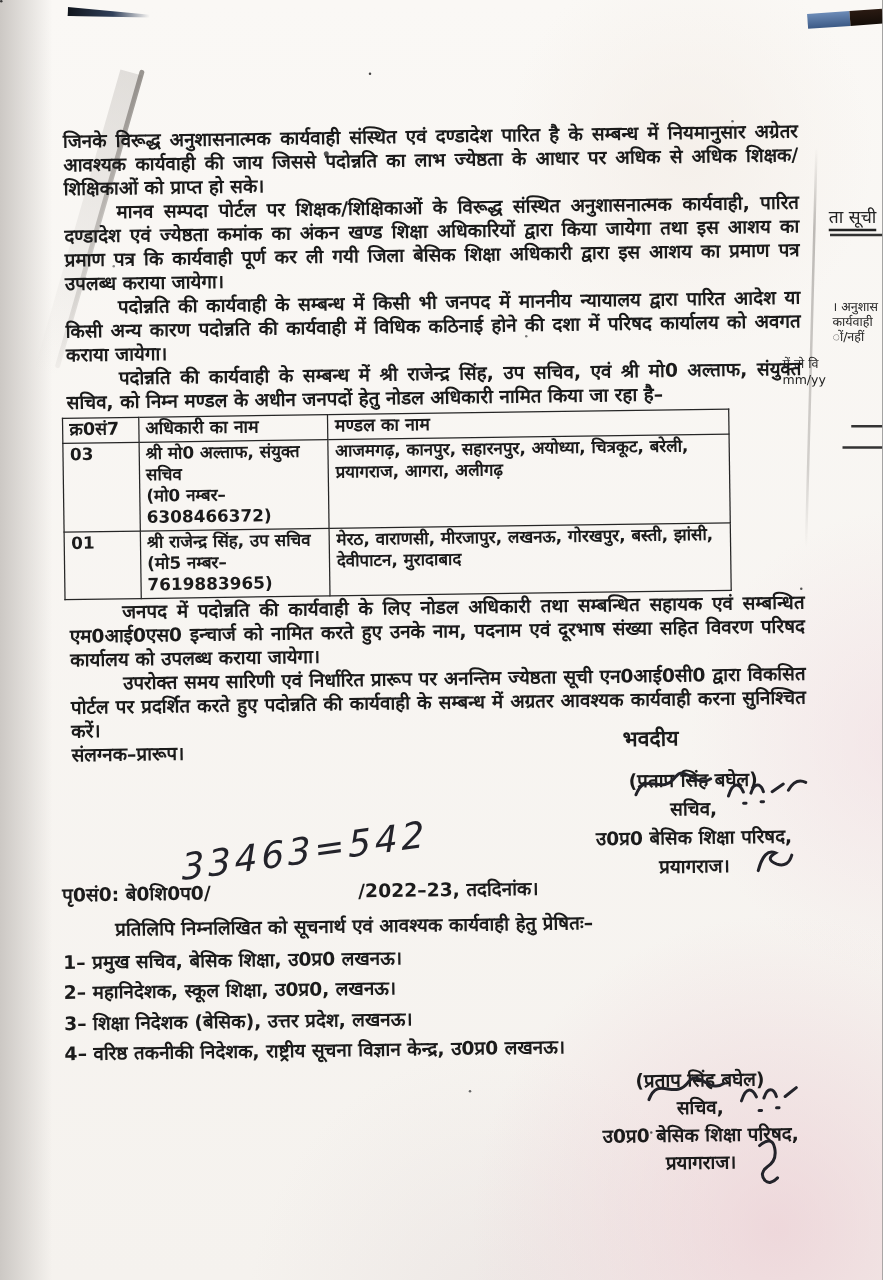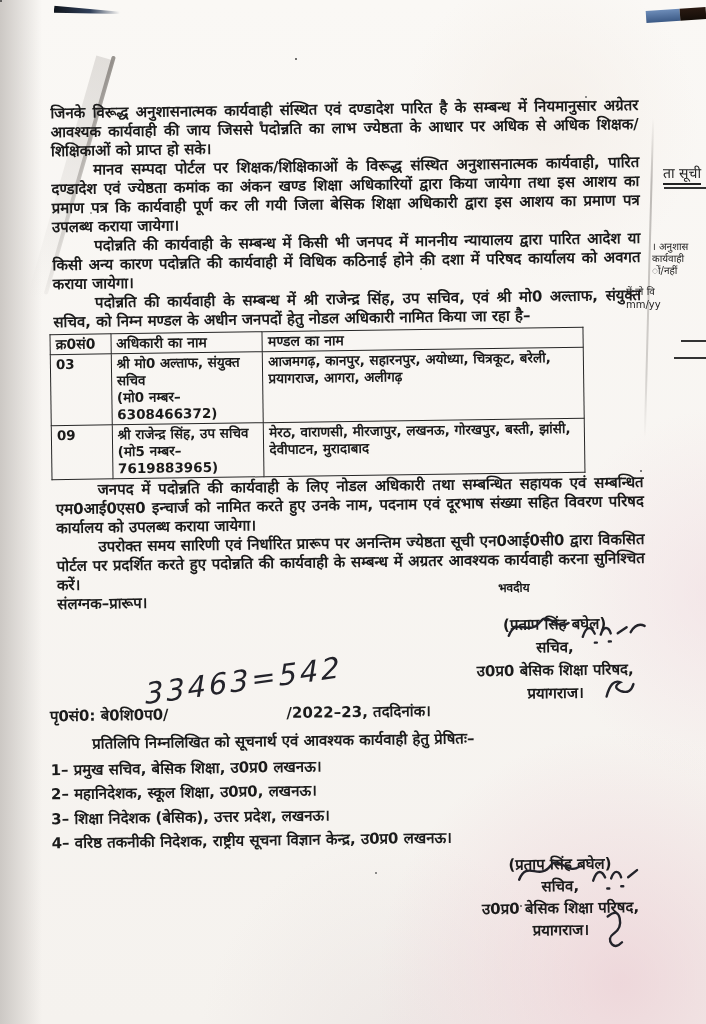--- a/index.html
+++ b/index.html
@@ -35,34 +35,34 @@
   
   .page-right-edge{position:absolute;left:648px;top:118px;width:2px;height:320px;
     background:linear-gradient(rgba(140,136,132,.0), rgba(140,136,132,.55) 20%, rgba(140,136,132,.35) 80%, rgba(140,136,132,0));
     transform:rotate(1.5deg);}
   .frag{position:absolute;font-weight:normal;color:#222;margin-top:24px;}
   .frag-title{left:663px;top:139px;font-size:14px;border-bottom:2px solid #222;padding-bottom:1px;}
   .frag-line{position:absolute;background:#333;height:2px;}
   .fl1{left:664px;top:187px;width:42px;}
   .fl2{left:681px;top:340px;width:25px;}
   .fl3{left:674px;top:357px;width:32px;}
-  .frag-small{left:652px;top:217px;font-size:10px;line-height:12px;}
+  .frag-small{left:666px;top:217px;font-size:10px;line-height:12px;}
   .frag-small2{left:626px;top:261px;font-size:10px;line-height:13px;}
   
   .doc{position:absolute;left:0;top:0;width:706px;height:1024px;transform:rotate(-0.8deg);}
   .body-flow{position:absolute;left:56px;top:100px;width:588px;
     font-size:15px;line-height:19px;font-weight:bold;text-align:justify;}
   .body-flow p{margin:0;}
   .indent{text-indent:42px;}
   table.nodal{border-collapse:collapse;margin:2px 0 1px -4px;width:534px;
     font-size:13.5px;line-height:17px;font-weight:bold;text-align:left;}
   table.nodal th, table.nodal td{border:1.6px solid #262626;padding:1px 5px;vertical-align:top;}
   table.nodal th{font-size:14px;}
   .col-sn{width:50px;} .col-officer{width:142px;} .col-mandal{width:318px;}
-  .valediction{position:absolute;left:497px;top:581px;font-size:12px;font-weight:bold;}
+  .valediction{position:absolute;left:497px;top:581px;font-size:17px;font-weight:bold;}
   .sig-block{position:absolute;width:250px;text-align:center;font-size:15px;font-weight:bold;line-height:23px;}
   .sig1{left:428px;top:616px;}
   .sig2{left:430px;top:856px;line-height:22px;}
   .ref-line{position:absolute;left:47px;top:701px;font-size:15px;font-weight:bold;white-space:nowrap;}
   .ref-gap{display:inline-block;width:118px;}
   .handnum{position:absolute;left:142px;top:662px;font-size:29px;font-style:italic;
     font-weight:normal;letter-spacing:3px;color:#23232a;transform:rotate(-7deg) skewX(-6deg);}
   .copies{position:absolute;left:47px;top:728px;width:580px;font-size:15px;font-weight:bold;line-height:24.5px;}
   .copies .head{text-indent:42px;margin:0 0 1px 0;}
   .copies ul{list-style:none;margin:0;padding:0;}
@@ -102,34 +102,34 @@
 
     <div class="body-flow">
       <p>जिनके विरूद्ध अनुशासनात्मक कार्यवाही संस्थित एवं दण्डादेश पारित है के सम्बन्ध में नियमानुसार अग्रेतर आवश्यक कार्यवाही की जाय जिससे पदोन्नति का लाभ ज्येष्ठता के आधार पर अधिक से अधिक शिक्षक/शिक्षिकाओं को प्राप्त हो सके।</p>
       <p class="indent">मानव सम्पदा पोर्टल पर शिक्षक/शिक्षिकाओं के विरूद्ध संस्थित अनुशासनात्मक कार्यवाही, पारित दण्डादेश एवं ज्येष्ठता कमांक का अंकन खण्ड शिक्षा अधिकारियों द्वारा किया जायेगा तथा इस आशय का प्रमाण पत्र कि कार्यवाही पूर्ण कर ली गयी जिला बेसिक शिक्षा अधिकारी द्वारा इस आशय का प्रमाण पत्र उपलब्ध कराया जायेगा।</p>
       <p class="indent">पदोन्नति की कार्यवाही के सम्बन्ध में किसी भी जनपद में माननीय न्यायालय द्वारा पारित आदेश या किसी अन्य कारण पदोन्नति की कार्यवाही में विधिक कठिनाई होने की दशा में परिषद कार्यालय को अवगत कराया जायेगा।</p>
       <p class="indent">पदोन्नति की कार्यवाही के सम्बन्ध में श्री राजेन्द्र सिंह, उप सचिव, एवं श्री मो0 अल्ताफ, संयुक्त सचिव, को निम्न मण्डल के अधीन जनपदों हेतु नोडल अधिकारी नामित किया जा रहा है–</p>
 
       <table class="nodal">
         <tbody>
             <tr>
-          <th class="col-sn">क्र0सं0</th>
+          <th class="col-sn">क्र0सं7</th>
           <th class="col-officer">अधिकारी का नाम</th>
           <th class="col-mandal">मण्डल का नाम</th>
         </tr>
         <tr>
           <td>03</td>
           <td>
             <span>श्री मो0 अल्ताफ, संयुक्त सचिव</span><br>
             <span>(मो0 नम्बर–6308466372)</span>
           </td>
           <td>आजमगढ़, कानपुर, सहारनपुर, अयोध्या, चित्रकूट, बरेली, प्रयागराज, आगरा, अलीगढ़</td>
         </tr>
         <tr>
-          <td>09</td>
+          <td>01</td>
           <td>
             <span>श्री राजेन्द्र सिंह, उप सचिव</span><br>
             <span>(मो5 नम्बर–7619883965)</span>
           </td>
           <td>मेरठ, वाराणसी, मीरजापुर, लखनऊ, गोरखपुर, बस्ती, झांसी, देवीपाटन, मुरादाबाद</td>
         </tr>
       </tbody>
         </table>
 
       <p class="indent">जनपद में पदोन्नति की कार्यवाही के लिए नोडल अधिकारी तथा सम्बन्धित सहायक एवं सम्बन्धित एम0आई0एस0 इन्चार्ज को नामित करते हुए उनके नाम, पदनाम एवं दूरभाष संख्या सहित विवरण परिषद कार्यालय को उपलब्ध कराया जायेगा।</p>

